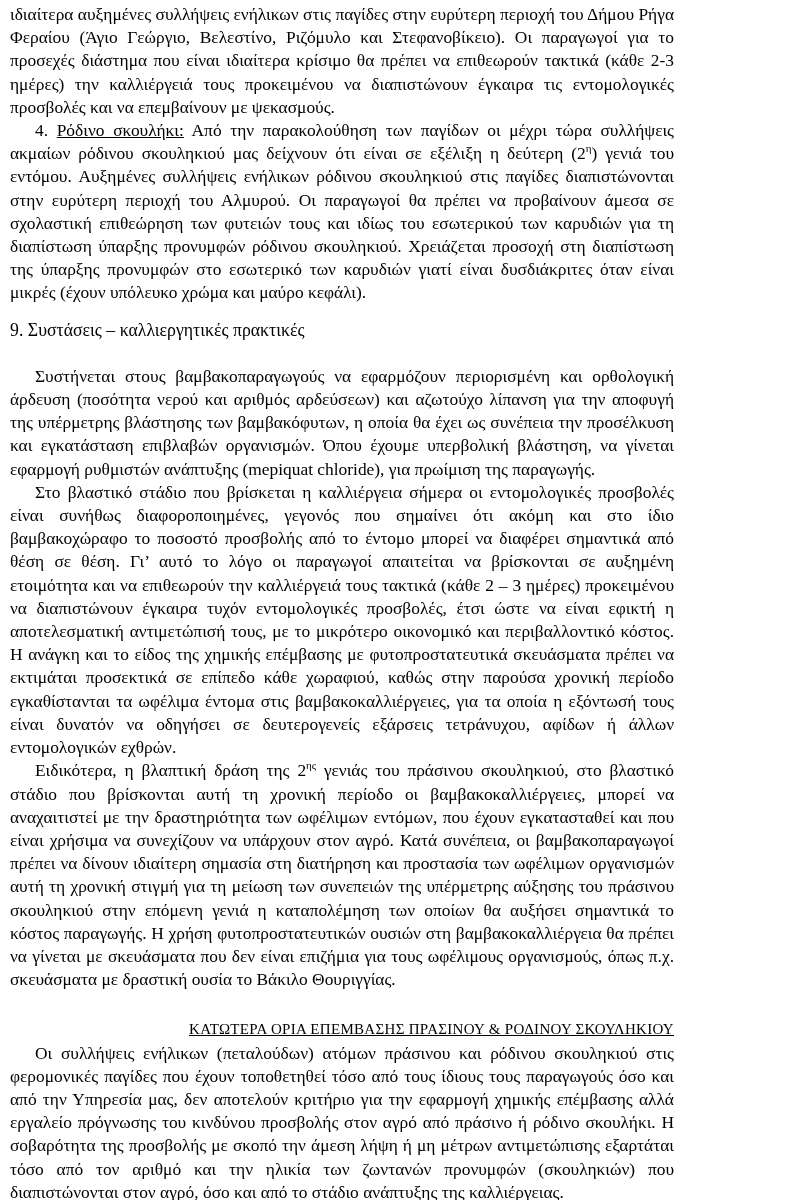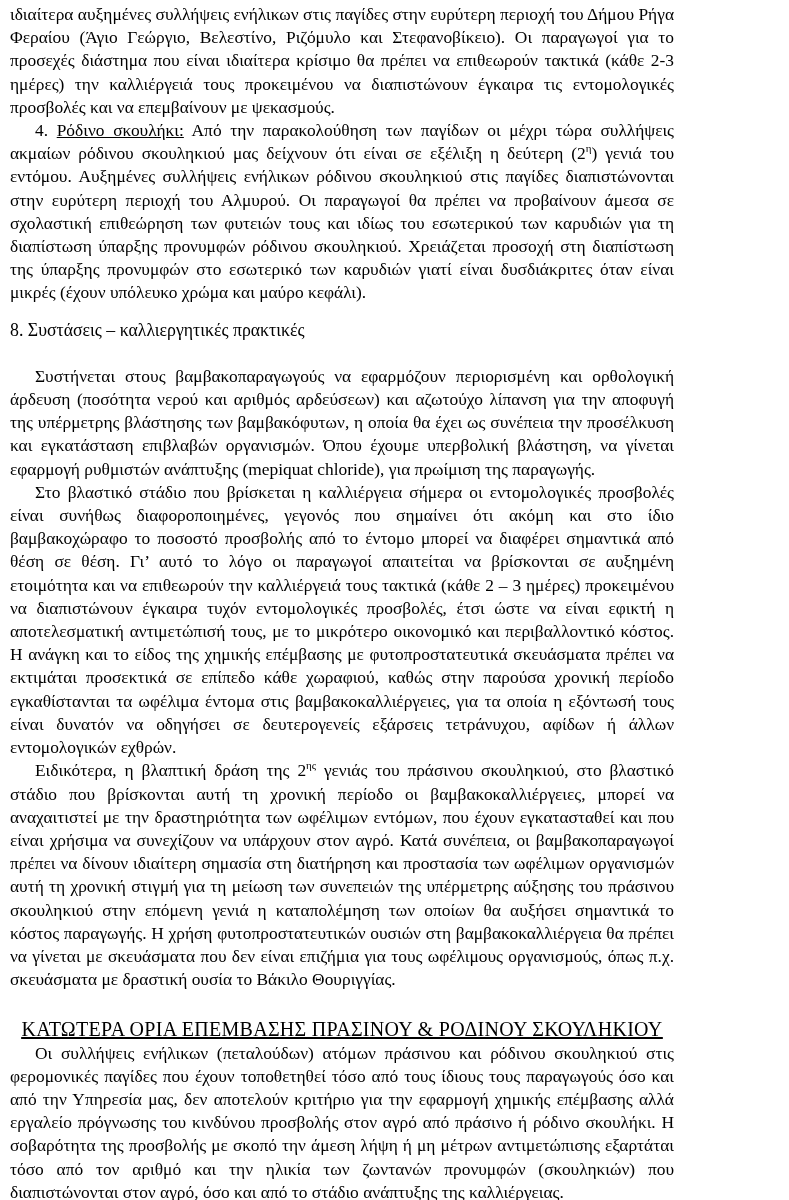--- a/index.html
+++ b/index.html
@@ -27,43 +27,43 @@
   }
   .heading-left {
     margin: 14px 0 23px 0;
     font-size: 17.8px;
     font-weight: bold;
     text-align: left;
     text-indent: 0;
   }
   .heading-center {
     margin: 27px 0 0 0;
-    font-size: 20px;
+    font-size: 15px;
     font-weight: bold;
     text-decoration: underline;
-    text-align: center;
+    text-align: right;
     text-indent: 0;
     letter-spacing: 0.3px;
   }
   .seg-bold { font-weight: normal; }
   .seg-underline { text-decoration: underline; }
   sup {
     font-size: 11px;
     line-height: 0;
   }
 </style>
 </head>
 <body>
 
 <div class="page">
   <p class="para no-indent"><span>ιδιαίτερα αυξημένες συλλήψεις ενήλικων στις παγίδες στην ευρύτερη περιοχή του Δήμου Ρήγα Φεραίου (Άγιο Γεώργιο, Βελεστίνο, Ριζόμυλο και Στεφανοβίκειο). Οι παραγωγοί για το προσεχές διάστημα που είναι ιδιαίτερα κρίσιμο θα πρέπει να επιθεωρούν τακτικά (κάθε 2-3 ημέρες) την καλλιέργειά τους προκειμένου να διαπιστώνουν έγκαιρα τις εντομολογικές προσβολές και να επεμβαίνουν με ψεκασμούς.</span></p>
 
   <p class="para"><span>4. </span><span class="seg-bold seg-underline">Ρόδινο σκουλήκι:</span><span> Από την παρακολούθηση των παγίδων οι μέχρι τώρα συλλήψεις ακμαίων ρόδινου σκουληκιού μας δείχνουν ότι είναι σε εξέλιξη η δεύτερη (2</span><sup>η</sup><span>) γενιά του εντόμου. Αυξημένες συλλήψεις ενήλικων ρόδινου σκουληκιού στις παγίδες διαπιστώνονται στην ευρύτερη περιοχή του Αλμυρού. Οι παραγωγοί θα πρέπει να προβαίνουν άμεσα σε σχολαστική επιθεώρηση των φυτειών τους και ιδίως του εσωτερικού των καρυδιών για τη διαπίστωση ύπαρξης προνυμφών ρόδινου σκουληκιού. Χρειάζεται προσοχή στη διαπίστωση της ύπαρξης προνυμφών στο εσωτερικό των καρυδιών γιατί είναι δυσδιάκριτες όταν είναι μικρές (έχουν υπόλευκο χρώμα και μαύρο κεφάλι).</span></p>
 
-  <p class="heading-left"><span class="seg-bold">8. Συστάσεις – καλλιεργητικές πρακτικές</span></p>
+  <p class="heading-left"><span class="seg-bold">9. Συστάσεις – καλλιεργητικές πρακτικές</span></p>
 
   <p class="para"><span>Συστήνεται στους βαμβακοπαραγωγούς να εφαρμόζουν περιορισμένη και ορθολογική άρδευση (ποσότητα νερού και αριθμός αρδεύσεων) και αζωτούχο λίπανση για την αποφυγή της υπέρμετρης βλάστησης των βαμβακόφυτων, η οποία θα έχει ως συνέπεια την προσέλκυση και εγκατάσταση επιβλαβών οργανισμών. Όπου έχουμε υπερβολική βλάστηση, να γίνεται εφαρμογή ρυθμιστών ανάπτυξης (mepiquat chloride), για πρωίμιση της παραγωγής.</span></p>
 
   <p class="para"><span>Στο βλαστικό στάδιο που βρίσκεται η καλλιέργεια σήμερα οι εντομολογικές προσβολές είναι συνήθως διαφοροποιημένες, γεγονός που σημαίνει ότι ακόμη και στο ίδιο βαμβακοχώραφο το ποσοστό προσβολής από το έντομο μπορεί να διαφέρει σημαντικά από θέση σε θέση. Γι’ αυτό το λόγο οι παραγωγοί απαιτείται να βρίσκονται σε αυξημένη ετοιμότητα και να επιθεωρούν την καλλιέργειά τους τακτικά (κάθε 2 – 3 ημέρες) προκειμένου να διαπιστώνουν έγκαιρα τυχόν εντομολογικές προσβολές, έτσι ώστε να είναι εφικτή η αποτελεσματική αντιμετώπισή τους, με το μικρότερο οικονομικό και περιβαλλοντικό κόστος. Η ανάγκη και το είδος της χημικής επέμβασης με φυτοπροστατευτικά σκευάσματα πρέπει να εκτιμάται προσεκτικά σε επίπεδο κάθε χωραφιού, καθώς στην παρούσα χρονική περίοδο εγκαθίστανται τα ωφέλιμα έντομα στις βαμβακοκαλλιέργειες, για τα οποία η εξόντωσή τους είναι δυνατόν να οδηγήσει σε δευτερογενείς εξάρσεις τετράνυχου, αφίδων ή άλλων εντομολογικών εχθρών.</span></p>
 
   <p class="para"><span>Ειδικότερα, η βλαπτική δράση της 2</span><sup>ης</sup><span> γενιάς του πράσινου σκουληκιού, στο βλαστικό στάδιο που βρίσκονται αυτή τη χρονική περίοδο οι βαμβακοκαλλιέργειες, μπορεί να αναχαιτιστεί με την δραστηριότητα των ωφέλιμων εντόμων, που έχουν εγκατασταθεί και που είναι χρήσιμα να συνεχίζουν να υπάρχουν στον αγρό. Κατά συνέπεια, οι βαμβακοπαραγωγοί πρέπει να δίνουν ιδιαίτερη σημασία στη διατήρηση και προστασία των ωφέλιμων οργανισμών αυτή τη χρονική στιγμή για τη μείωση των συνεπειών της υπέρμετρης αύξησης του πράσινου σκουληκιού στην επόμενη γενιά η καταπολέμηση των οποίων θα αυξήσει σημαντικά το κόστος παραγωγής. Η χρήση φυτοπροστατευτικών ουσιών στη βαμβακοκαλλιέργεια θα πρέπει να γίνεται με σκευάσματα που δεν είναι επιζήμια για τους ωφέλιμους οργανισμούς, όπως π.χ. σκευάσματα με δραστική ουσία το Βάκιλο Θουριγγίας.</span></p>
 
   <p class="heading-center"><span class="seg-bold seg-underline">ΚΑΤΩΤΕΡΑ ΟΡΙΑ ΕΠΕΜΒΑΣΗΣ ΠΡΑΣΙΝΟΥ &amp; ΡΟΔΙΝΟΥ ΣΚΟΥΛΗΚΙΟΥ</span></p>
 
   <p class="para"><span>Οι συλλήψεις ενήλικων (πεταλούδων) ατόμων πράσινου και ρόδινου σκουληκιού στις φερομονικές παγίδες που έχουν τοποθετηθεί τόσο από τους ίδιους τους παραγωγούς όσο και από την Υπηρεσία μας, δεν αποτελούν κριτήριο για την εφαρμογή χημικής επέμβασης αλλά εργαλείο πρόγνωσης του κινδύνου προσβολής στον αγρό από πράσινο ή ρόδινο σκουλήκι. Η σοβαρότητα της προσβολής με σκοπό την άμεση λήψη ή μη μέτρων αντιμετώπισης εξαρτάται τόσο από τον αριθμό και την ηλικία των ζωντανών προνυμφών (σκουληκιών) που διαπιστώνονται στον αγρό, όσο και από το στάδιο ανάπτυξης της καλλιέργειας.</span></p>

